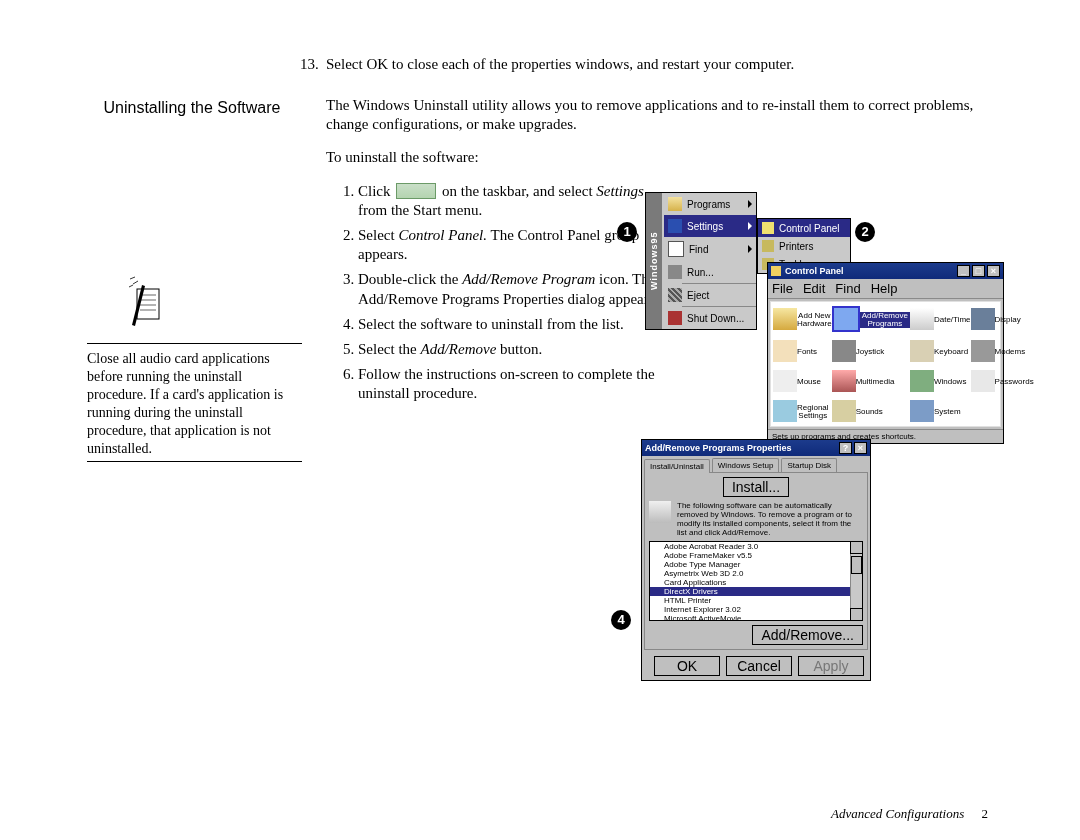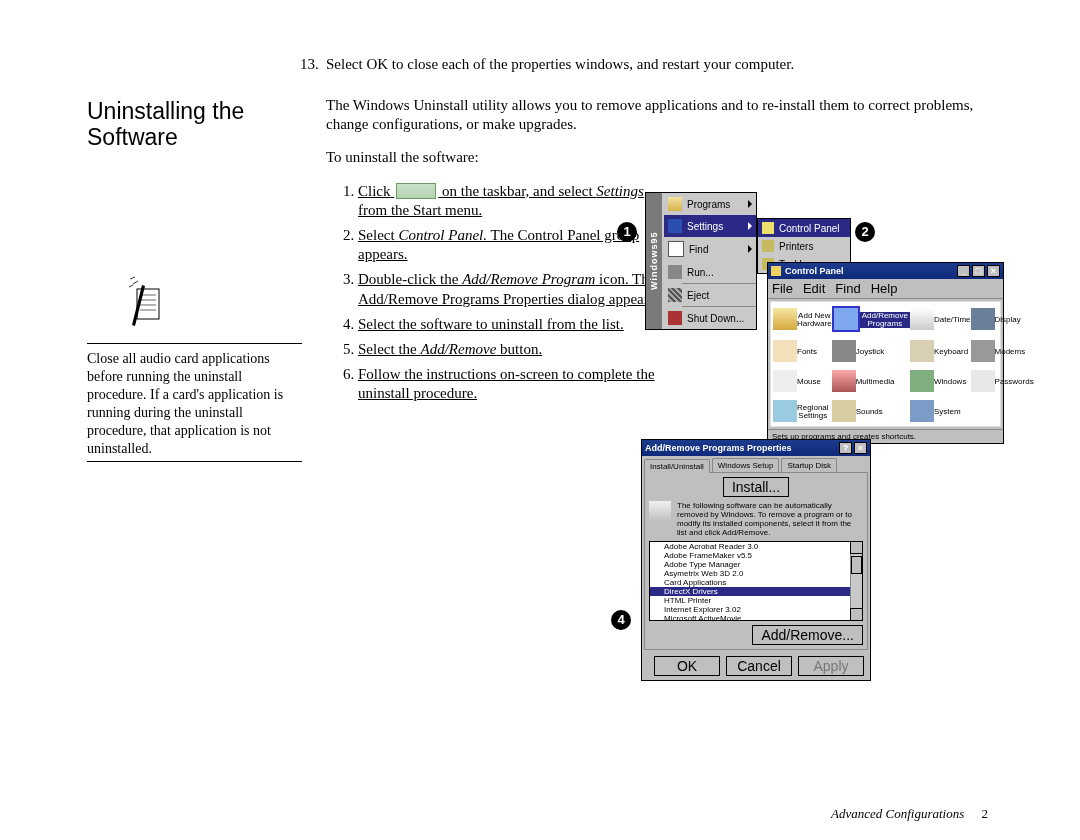--- a/index.html
+++ b/index.html
@@ -17,34 +17,34 @@
     width: 1080px;
     height: 840px;
   }
   
   .step13 { position: absolute; left: 326px; top: 56px; right: 90px; }
   .step13 .num { position: absolute; left: -26px; }
   
   .side-head {
     position: absolute; left: 87px; top: 99px; width: 210px;
     font-family: "Century Gothic", Futura, "Trebuchet MS", sans-serif;
-    font-size: 23px; font-weight: 400; line-height: 1.12;
+    font-size: 16px; font-weight: 400; line-height: 1.12; text-align: center;
   }
   
   .note-area { position: absolute; left: 87px; top: 275px; width: 215px; }
   .note-art { width: 40px; height: 60px; margin-left: 40px; margin-bottom: 8px; }
   .note-rule { border: none; border-top: 1px solid #000; margin: 4px 0 6px 0; }
   .note-text { font-size: 14px; line-height: 1.28; }
   
   .main-col { position: absolute; left: 326px; top: 96px; right: 90px; font-size: 15px; line-height: 1.28; }
   .intro {}
   .to-uninstall { margin-top: 14px; }
   .steps { margin-top: 14px; }
   .steps ol { margin: 0; padding-left: 32px; width: 305px; }
-  .steps li { margin-bottom: 6px; text-decoration: underline; }
+  .steps li { margin-bottom: 6px; }
   .start-btn {
     display: inline-block; width: 38px; height: 14px; vertical-align: text-bottom;
     background: linear-gradient(#c9dfc8, #b4d4b0); border: 1px solid #6b9a67;
     margin: 0 2px;
   }
   
   .footer {
     position: absolute; right: 92px; bottom: 18px;
     font-family: "Times New Roman", Times, serif; font-style: italic; font-size: 13px;
   }

